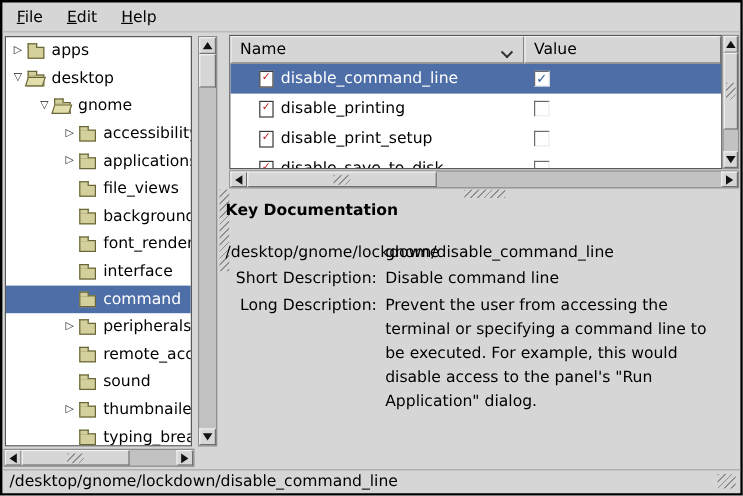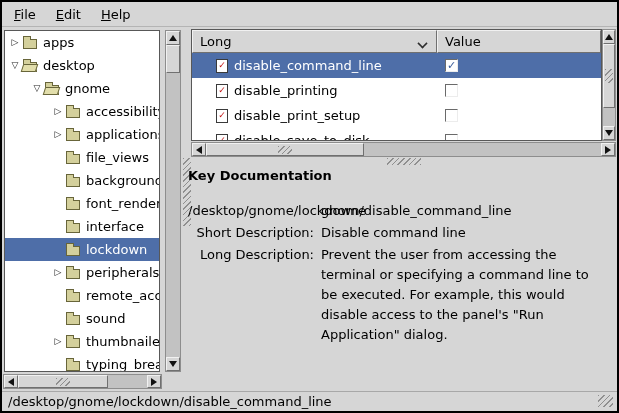--- a/index.html
+++ b/index.html
@@ -148,21 +148,21 @@
       <span class="tlabel">font_rendering</span>
     </div>
     <div class="trow d2">
       <span class="exp"></span>
       <span class="fold"></span>
       <span class="tlabel">interface</span>
     </div>
     <div class="trow d2 sel">
       <span class="exp"></span>
       <span class="fold"></span>
-      <span class="tlabel">lockdown</span>
+      <span class="tlabel">command</span>
     </div>
     <div class="trow d2">
       <span class="exp">▷</span>
       <span class="fold"></span>
       <span class="tlabel">peripherals</span>
     </div>
     <div class="trow d2">
       <span class="exp"></span>
       <span class="fold"></span>
       <span class="tlabel">remote_access</span>
@@ -208,21 +208,21 @@
       </div>
   </div>
 
   <div class="hpaned">
     <div class="grip"></div>
   </div>
 
   <div class="tablewrap">
     <div class="thead">
       <div class="hcell name raised">
-        <span>Long</span>
+        <span>Name</span>
         <span class="sortind"></span>
       </div>
       <div class="hcell value raised">
         <span>Value</span>
       </div>
     </div>
     <div class="krow sel">
       <div class="kname">
         <span class="keyicon">
             <i>✓</i>

